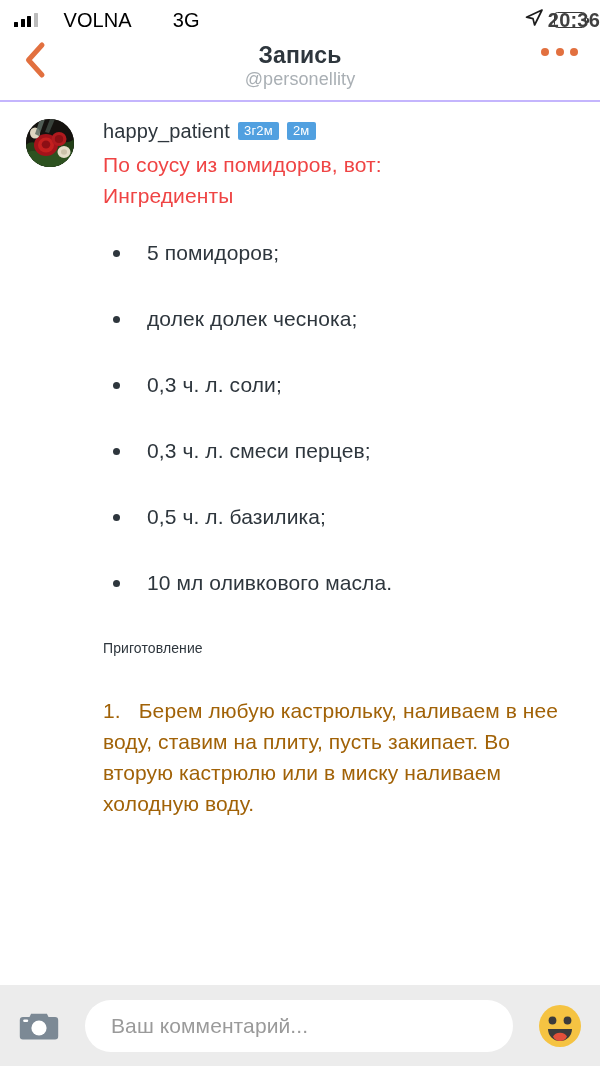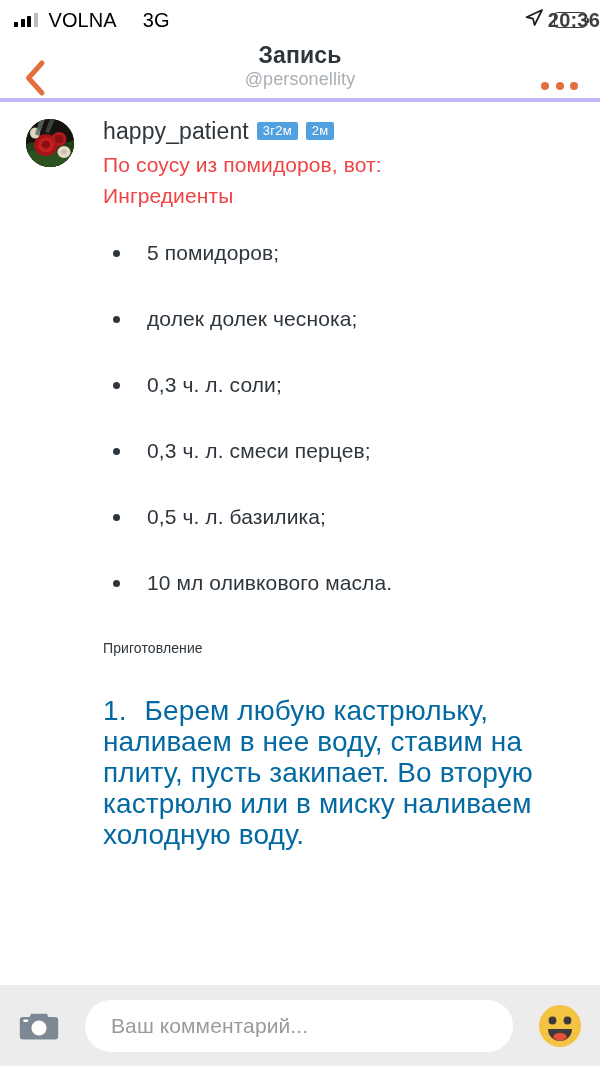--- a/index.html
+++ b/index.html
@@ -22,21 +22,21 @@
     height: 40px;
     display: flex;
     align-items: center;
     padding: 0 14px;
     background: #ffffff;
     position: relative;
   }
   .status-left {
     display: flex;
     align-items: center;
-    gap: 11px;
+    gap: 26px;
   }
   .signal-bars {
     display: flex;
     align-items: flex-end;
     gap: 2.5px;
     height: 13px;
   }
   .signal-bars i {
     display: block;
     width: 4px;
@@ -96,24 +96,24 @@
     height: 100%;
     width: 32%;
     background: #000;
     border-radius: 1.5px;
   }
 
   
   .nav-bar {
     height: 62px;
     display: flex;
-    align-items: flex-end;
+    align-items: flex-start;
     padding: 0 22px;
     background: #ffffff;
-    border-bottom: 4px solid #c4b5fd;
+    border-bottom: 2px solid #c4b5fd;
     position: relative;
     text-decoration: underline;
   }
   .nav-back {
     width: 34px;
     height: 40px;
     display: flex;
     align-items: center;
     cursor: pointer;
     z-index: 2;
@@ -187,21 +187,21 @@
     margin-right: 20px;
   }
   .author-line {
     display: flex;
     align-items: center;
     gap: 8px;
     margin-bottom: 4px;
     height: 28px;
   }
   .author-name {
-    font-size: 23px;
+    font-size: 20px;
     color: #2e363d;
     letter-spacing: 0.1px;
   }
   .badge {
     background: #51a0e0;
     color: #ffffff;
     font-size: 13px;
     border-radius: 2px;
     padding: 2px 6px 3px;
     line-height: 13px;
@@ -242,23 +242,23 @@
   }
 
   .section-label {
     font-size: 14px;
     line-height: 31px;
     color: #2e363d;
     margin-top: 22px;
     letter-spacing: 0.1px;
   }
   .step {
-    font-size: 28px;
+    font-size: 21px;
     line-height: 31px;
-    color: #0369a1;
+    color: #a16207;
     margin-top: 31px;
     letter-spacing: 0.1px;
   }
   .step .num { margin-right: 18px; }
 
   
   .comment-bar {
     position: absolute;
     left: 0; right: 0; bottom: 0;
     height: 81px;

